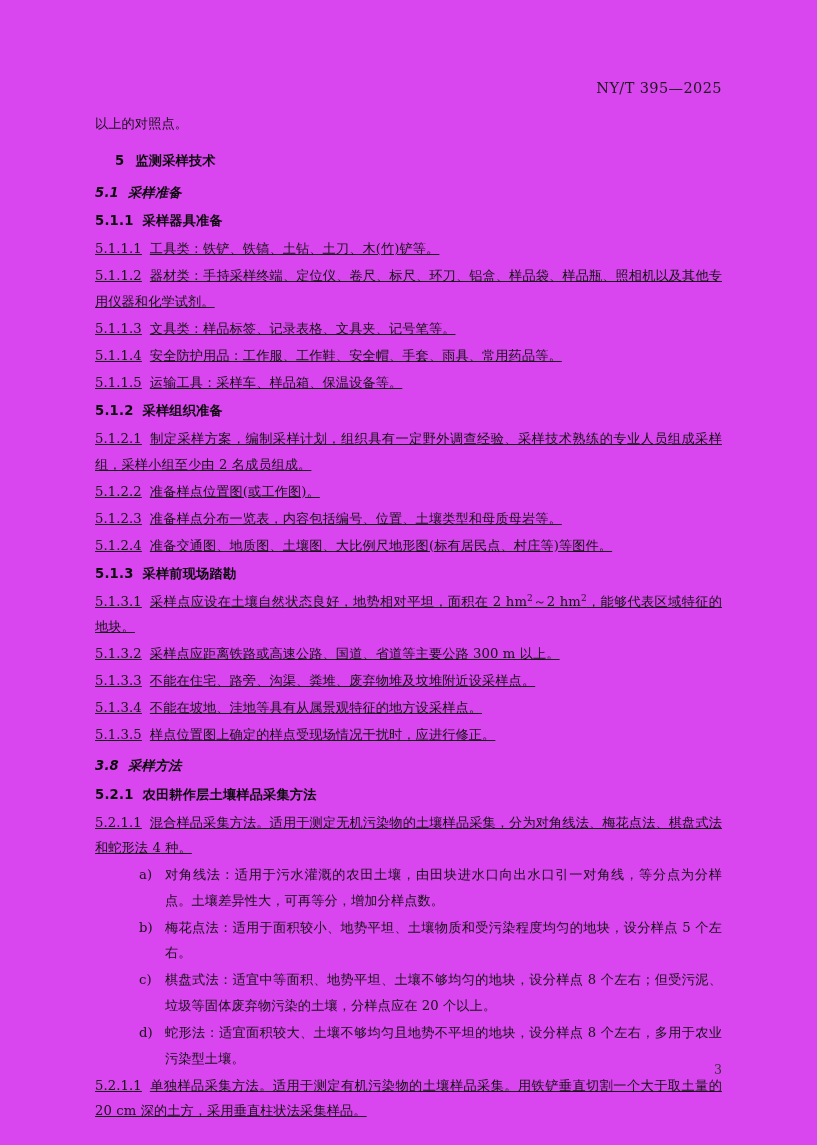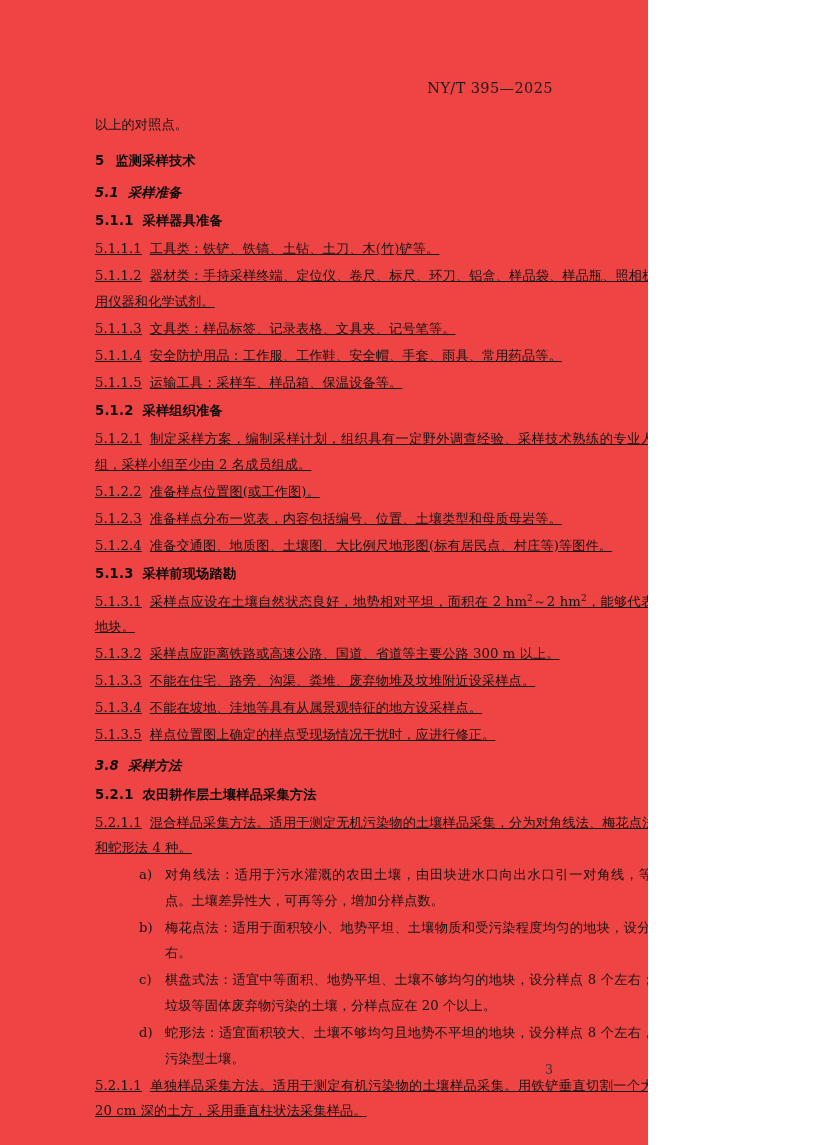--- a/index.html
+++ b/index.html
@@ -7,23 +7,23 @@
     margin: 0;
     padding: 0;
     background: #ffffff;
   }
   body {
     font-family: "DejaVu Sans", "Liberation Sans", sans-serif;
     color: #121212;
   }
   .page {
     position: relative;
-    width: 648px;
+    width: 817px;
     height: 1145px;
-    background: #ef4444;
+    background: #d946ef;
     overflow: hidden;
     box-sizing: border-box;
   }
   .header {
     position: absolute;
     top: 78px;
     left: 95px;
     right: 95px;
     height: 20px;
     text-align: right;
@@ -35,21 +35,21 @@
     color: #1a1a1a;
     white-space: nowrap;
   }
   .content {
     position: absolute;
     top: 112px;
     left: 95px;
     width: 627px;
   }
   .para {
-    font-family: Liberation Sans, sans-serif;
+    font-family: Liberation Mono, monospace;
     font-size: 13.2px;
     line-height: 25.6px;
     color: #141414;
     text-align: justify;
     text-justify: inter-ideograph;
     margin: 0 0 1.4px 0;
     letter-spacing: 0.1px;
   }
   .heading {
     font-family: "DejaVu Sans", "Liberation Sans", sans-serif;
@@ -60,20 +60,21 @@
     margin: 0 0 1.4px 0;
     letter-spacing: 0.2px;
   }
   .heading .num {
     font-weight: bold;
     margin-right: 9px;
   }
   .heading.lvl1 {
     margin-top: 10.5px;
     margin-bottom: 6.5px;
+    margin-left: 20px;
   }
   .heading.lvl1 .num { margin-right: 11px; }
   .heading.lvl2 {
     margin-top: 5.5px;
     margin-bottom: 2.5px;
     font-style: italic;
   }
   .heading.lvl3 {
     margin-top: 2.5px;
     margin-bottom: 2.5px;

